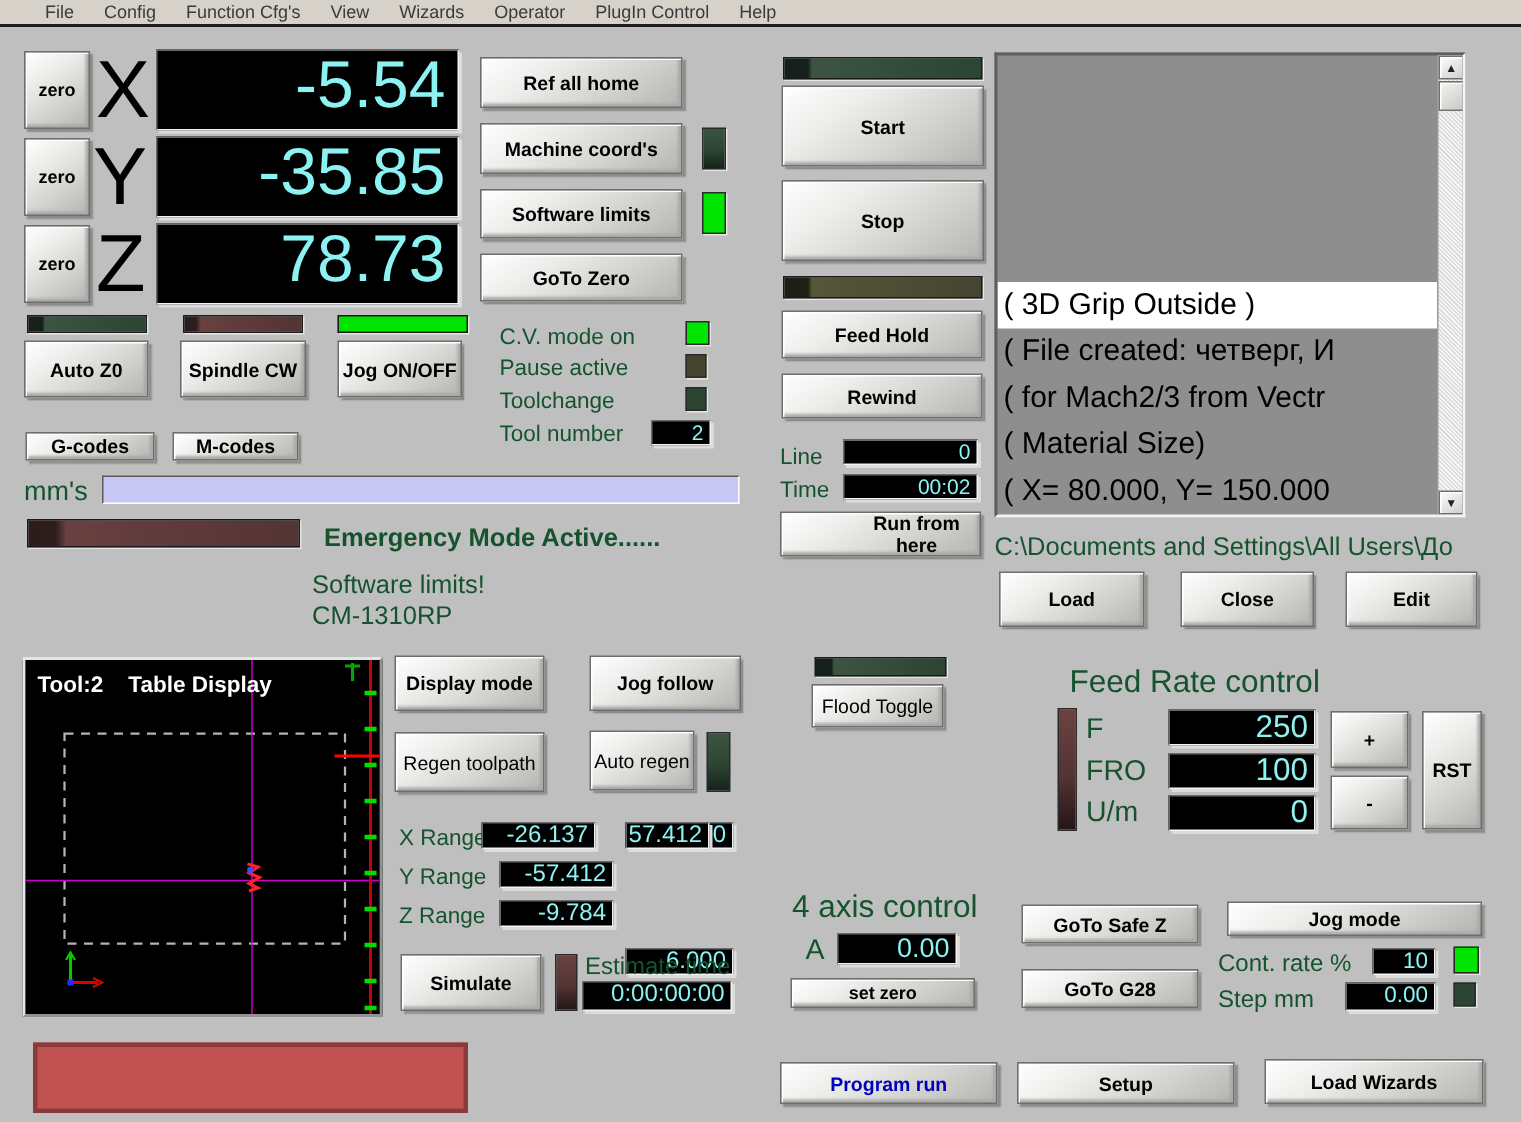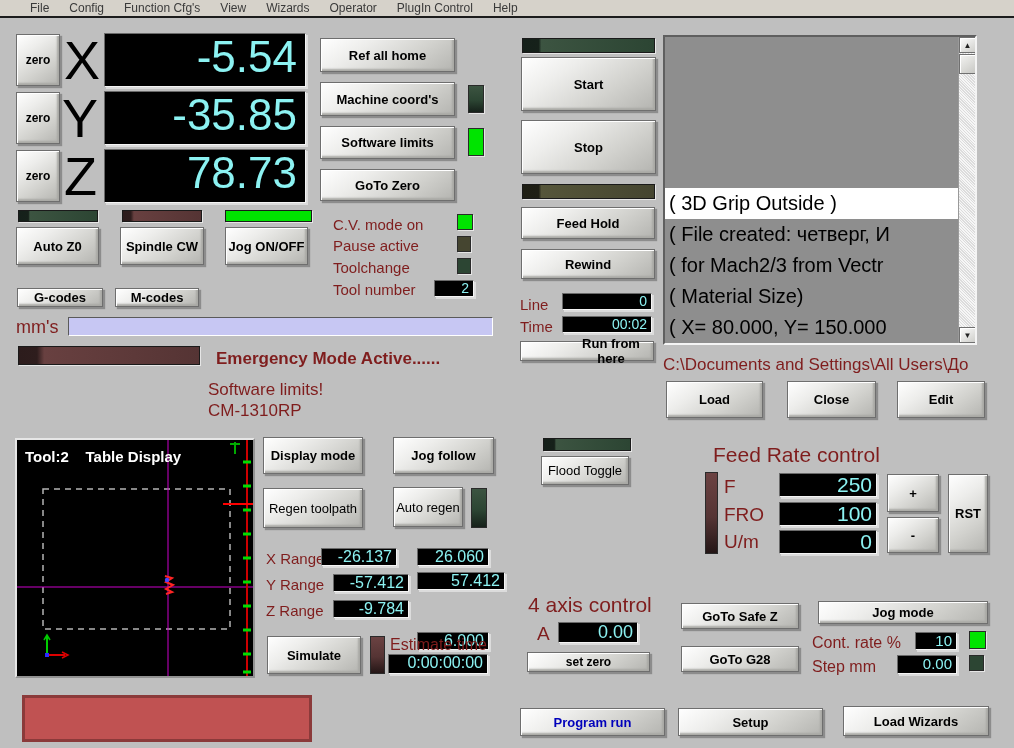--- a/index.html
+++ b/index.html
@@ -34,21 +34,21 @@
   
   .ledbar-h { border:1px solid #1a1a1a; box-shadow:1px 1px 0 #e6e6e6; }
   .led-darkgreen { background:linear-gradient(90deg,#15201a 0%,#16211a 12%,#3c5441 14%,#2c4533 100%); }
   .led-olive { background:linear-gradient(90deg,#1e1e14 0%,#1f1f15 12%,#56563a 14%,#454530 100%); }
   .led-maroon { background:linear-gradient(90deg,#2c1c1c 0%,#2e1d1d 10%,#684040 14%,#553434 100%); }
   .led-brightgreen { background:#00e400; }
   .led-sq { border:1px solid #2a2a2a; box-shadow:1px 1px 0 #e6e6e6; }
   .led-v-maroon { background:linear-gradient(#6b4242 0%,#553434 55%,#241616 100%); border:1px solid #2a2a2a; }
   .led-v-darkgreen { background:linear-gradient(#3c5441 0%,#2c4533 55%,#16211a 100%); border:1px solid #2a2a2a; }
 
-  .lbl { color:#7f1d1d; white-space:nowrap; }
+  .lbl { color:#14532d; white-space:nowrap; }
 
   
   .gcode-win { background:#8e8e8e; border-top:2px solid #5f5f5f; border-left:2px solid #5f5f5f;
                border-bottom:2px solid #f4f4f4; border-right:2px solid #f4f4f4; overflow:hidden; }
   .gcode-line { white-space:nowrap; overflow:hidden; font-size:20px; color:#000; padding-left:4px; height:31px; line-height:31px; }
   .gcode-line.hl { background:#fff; }
   .sbar { position:absolute; right:0; top:0; width:17px; height:100%; background:#ececec;
           background-image:repeating-linear-gradient(45deg,#f6f6f6 0 1px,#dcdcdc 1px 2px); border-left:1px solid #9a9a9a; }
   .sbtn { position:absolute; left:0; width:17px; height:16px; background:linear-gradient(145deg,#fdfdfd,#cfcfcb);
           border:1px solid #707070; box-shadow:inset 1px 1px 0 #fff; font-size:8px; display:flex; align-items:center; justify-content:center; color:#222; }
@@ -171,42 +171,42 @@
   <div class="abs btn" style="left:393px;top:437px;width:101px;height:37px;">Jog follow</div>
   <div class="abs btn reg" style="left:263px;top:488px;width:100px;height:40px;">Regen toolpath</div>
   <div class="abs btn reg" style="left:393px;top:487px;width:70px;height:40px;">Auto regen</div>
   <div class="abs led-v-darkgreen" style="left:471px;top:488px;width:16px;height:40px;"></div>
 
   <div class="abs lbl" style="left:266px;top:550px;font-size:15px;">X Range</div>
   <div class="abs fld" style="left:321px;top:548px;width:76px;height:18px;">-26.137</div>
   <div class="abs fld" style="left:417px;top:548px;width:72px;height:18px;">26.060</div>
   <div class="abs lbl" style="left:266px;top:576px;font-size:15px;">Y Range</div>
   <div class="abs fld" style="left:333px;top:574px;width:76px;height:18px;">-57.412</div>
-  <div class="abs fld" style="left:417px;top:572px;width:88px;height:18px;">57.412</div>
+  <div class="abs fld" style="left:417px;top:548px;width:56px;height:18px;">57.412</div>
   <div class="abs lbl" style="left:266px;top:602px;font-size:15px;">Z Range</div>
   <div class="abs fld" style="left:333px;top:600px;width:76px;height:18px;">-9.784</div>
   <div class="abs fld" style="left:417px;top:632px;width:72px;height:18px;">6.000</div>
 
   <div class="abs btn" style="left:267px;top:636px;width:94px;height:38px;text-align:right;">Simulate</div>
   <div class="abs led-v-maroon" style="left:370px;top:636px;width:15px;height:38px;"></div>
   <div class="abs lbl" style="left:390px;top:636px;font-size:16px;">Estimate time</div>
   <div class="abs fld" style="left:388px;top:654px;width:100px;height:20px;">0:00:00:00</div>
 
   <div class="abs ledbar-h led-darkgreen" style="left:522px;top:38px;width:133px;height:15px;"></div>
   <div class="abs btn" style="left:521px;top:57px;width:135px;height:54px;">Start</div>
   <div class="abs btn" style="left:521px;top:120px;width:135px;height:54px;">Stop</div>
   <div class="abs ledbar-h led-olive" style="left:522px;top:184px;width:133px;height:15px;"></div>
   <div class="abs btn" style="left:521px;top:207px;width:134px;height:32px;">Feed Hold</div>
   <div class="abs btn" style="left:521px;top:249px;width:134px;height:30px;">Rewind</div>
 
   <div class="abs lbl" style="left:520px;top:296px;font-size:15px;">Line</div>
   <div class="abs fld" style="left:562px;top:293px;width:90px;height:17px;font-size:14px;">0</div>
   <div class="abs lbl" style="left:520px;top:318px;font-size:15px;">Time</div>
   <div class="abs fld" style="left:562px;top:316px;width:90px;height:17px;font-size:14px;">00:02</div>
-  <div class="abs btn" style="left:520px;top:341px;width:134px;height:20px;padding-left:48px;">Run from here</div>
+  <div class="abs btn" style="left:520px;top:341px;width:134px;height:30px;padding-left:48px;">Run from here</div>
 
   <div class="abs ledbar-h led-darkgreen" style="left:543px;top:438px;width:88px;height:13px;"></div>
   <div class="abs btn reg" style="left:541px;top:456px;width:88px;height:29px;">Flood Toggle</div>
 
   <div class="abs gcode-win" style="left:663px;top:35px;width:314px;height:310px;">
     <div style="position:absolute;left:0;top:151px;width:293px;">
       <div class="gcode-line hl">( 3D Grip Outside )</div>
       <div class="gcode-line">( File created: четверг, И</div>
       <div class="gcode-line">( for Mach2/3 from Vectr</div>
       <div class="gcode-line">( Material Size)</div>

